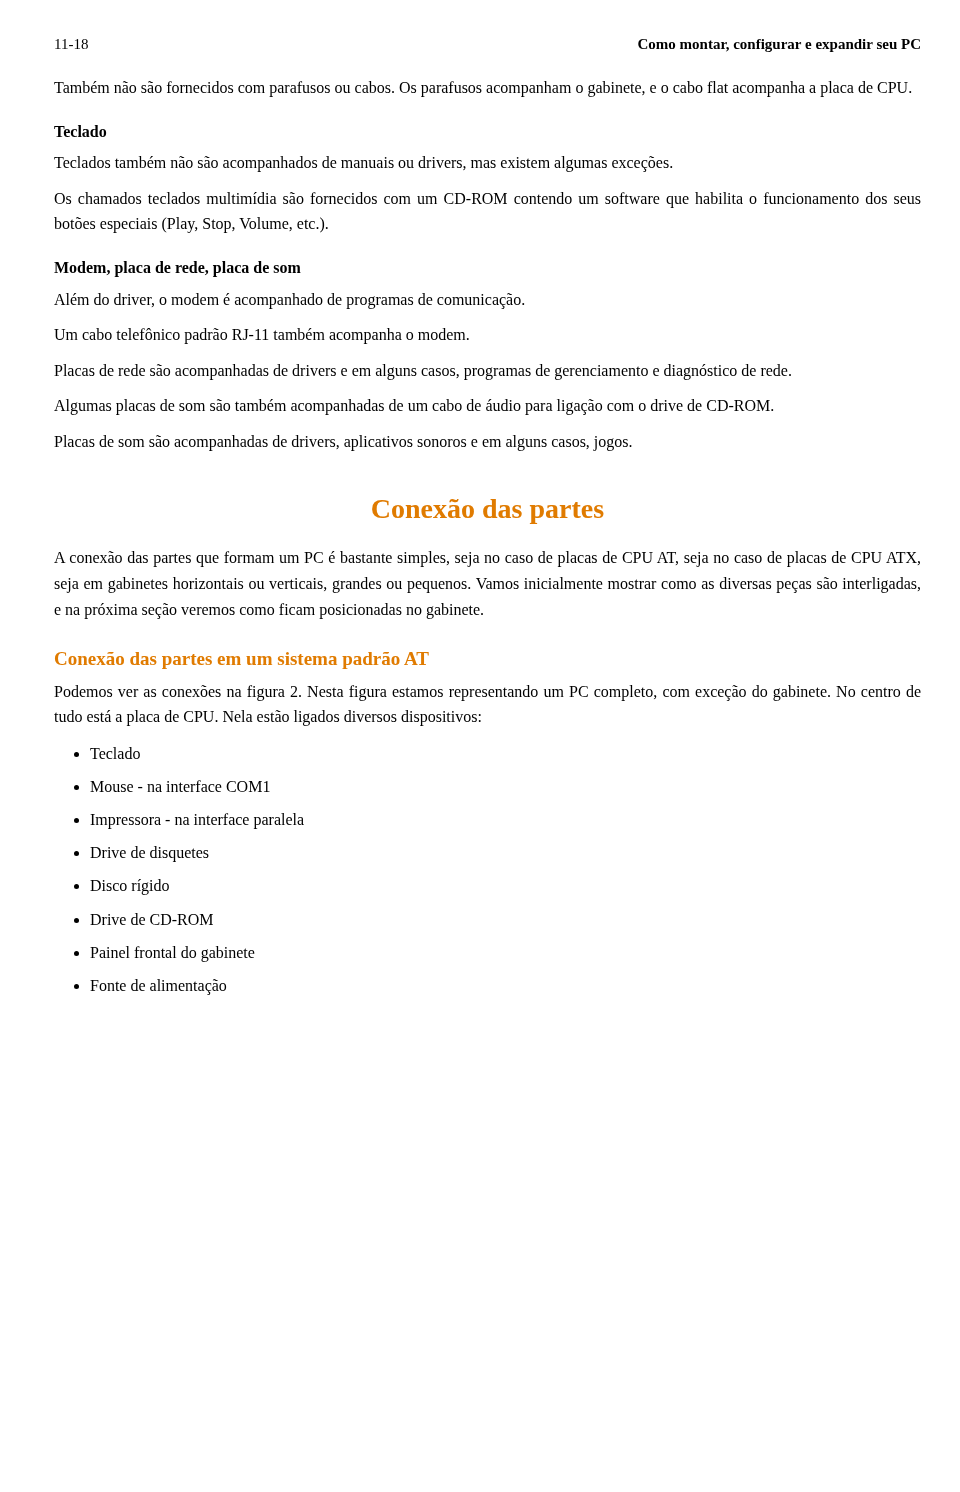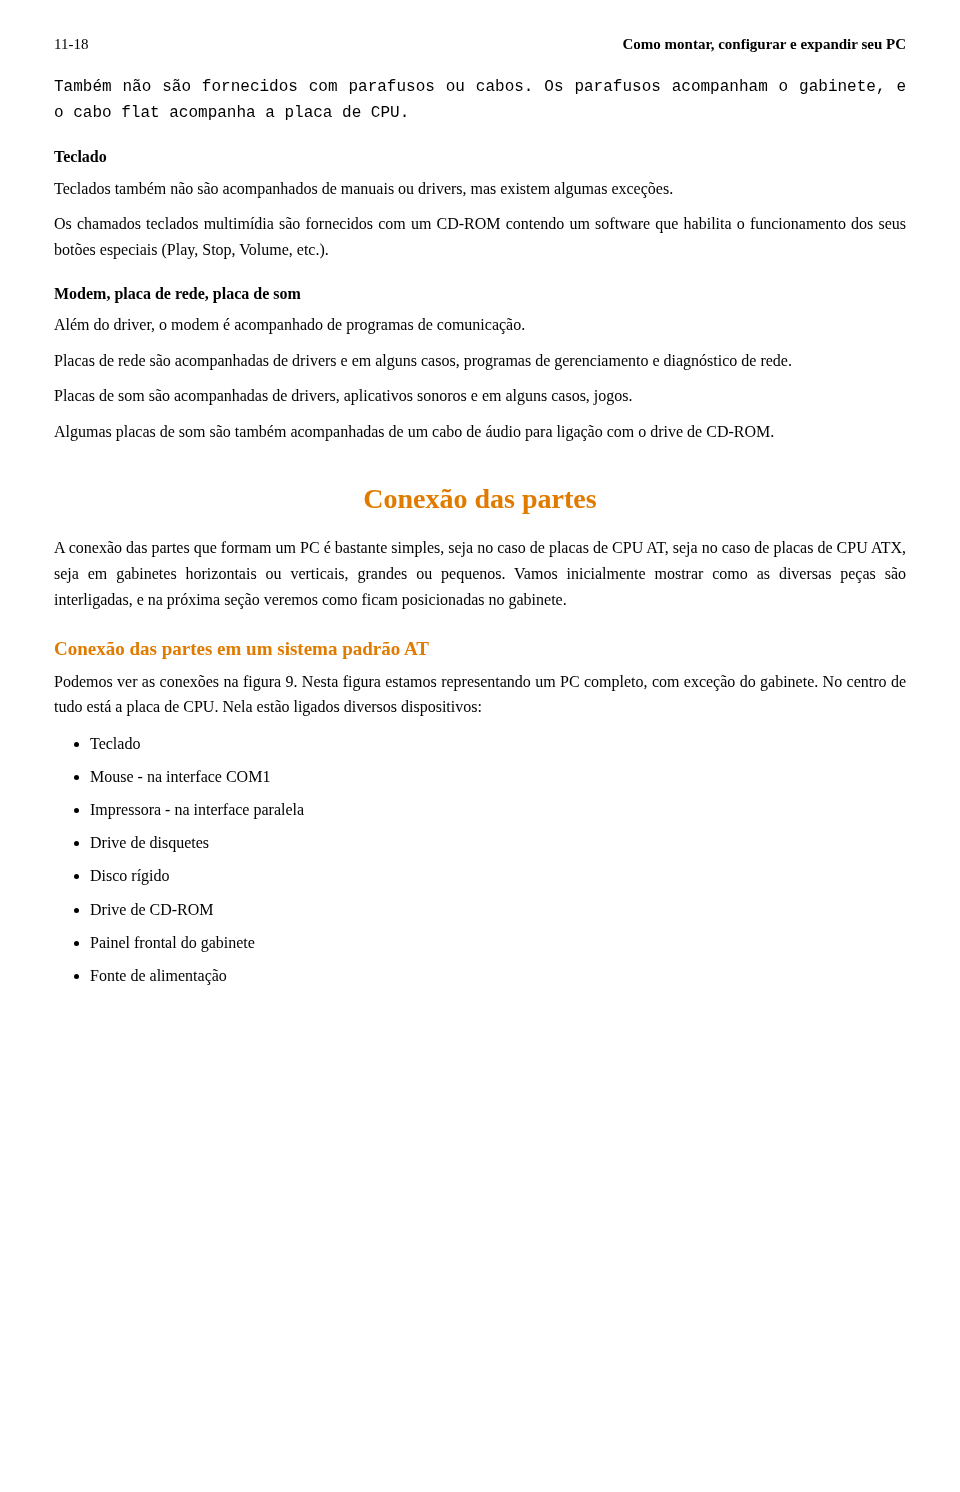--- a/index.html
+++ b/index.html
@@ -13,21 +13,21 @@
       font-family: "Times New Roman", Times, serif;
       font-size: 16px;
       color: #000000;
       width: 960px;
       min-height: 1492px;
     }
 
     .page {
       width: 960px;
       min-height: 1492px;
-      padding: 36px 54px 54px 54px;
+      padding: 36px 39px 54px 54px;
     }
 
     .page-header {
       display: flex;
       justify-content: space-between;
       align-items: center;
       margin-bottom: 22px;
       border-bottom: none;
     }
 
@@ -82,21 +82,20 @@
     }
 
     ul li {
       margin-bottom: 6px;
       text-align: left;
       line-height: 1.7;
     }
 
     .first-para {
       margin-top: 18px;
-      font-family: Liberation Mono, monospace;
     }
   </style>
 </head>
 <body>
 
 <div class="page">
   <div class="page-header">
     <span class="header-left">11-18</span>
     <span class="header-right">Como montar, configurar e expandir seu PC</span>
   </div>
@@ -106,31 +105,32 @@
     <p class="first-para">Também não são fornecidos com parafusos ou cabos. Os parafusos acompanham o gabinete, e o cabo flat acompanha a placa de CPU.</p>
 
     <div class="section-heading-bold">Teclado</div>
 
     <p>Teclados também não são acompanhados de manuais ou drivers, mas existem algumas exceções.</p>
     <p>Os chamados teclados multimídia são fornecidos com um CD-ROM contendo um software que habilita o funcionamento dos seus botões especiais (Play, Stop, Volume, etc.).</p>
 
     <div class="section-heading-bold">Modem, placa de rede, placa de som</div>
 
     <p>Além do driver, o modem é acompanhado de programas de comunicação.</p>
+    <p>Um cabo telefônico padrão RJ-11 também acompanha o modem.</p>
     <p>Placas de rede são acompanhadas de drivers e em alguns casos, programas de gerenciamento e diagnóstico de rede.</p>
+    <p>Algumas placas de som são também acompanhadas de um cabo de áudio para ligação com o drive de CD-ROM.</p>
     <p>Placas de som são acompanhadas de drivers, aplicativos sonoros e em alguns casos, jogos.</p>
-    <p>Algumas placas de som são também acompanhadas de um cabo de áudio para ligação com o drive de CD-ROM.</p>
 
     <div class="section-heading-color">Conexão das partes</div>
 
     <p>A conexão das partes que formam um PC é bastante simples, seja no caso de placas de CPU AT, seja no caso de placas de CPU ATX, seja em gabinetes horizontais ou verticais, grandes ou pequenos. Vamos inicialmente mostrar como as diversas peças são interligadas, e na próxima seção veremos como ficam posicionadas no gabinete.</p>
 
     <div class="section-subheading-color">Conexão das partes em um sistema padrão AT</div>
 
-    <p>Podemos ver as conexões na figura 9. Nesta figura estamos representando um PC completo, com exceção do gabinete. No centro de tudo está a placa de CPU. Nela estão ligados diversos dispositivos:</p>
+    <p>Podemos ver as conexões na figura 2. Nesta figura estamos representando um PC completo, com exceção do gabinete. No centro de tudo está a placa de CPU. Nela estão ligados diversos dispositivos:</p>
 
     <ul>
     <li>Teclado</li>
         <li>Mouse - na interface COM1</li>
         <li>Impressora - na interface paralela</li>
         <li>Drive de disquetes</li>
         <li>Disco rígido</li>
         <li>Drive de CD-ROM</li>
         <li>Painel frontal do gabinete</li>
         <li>Fonte de alimentação</li>

